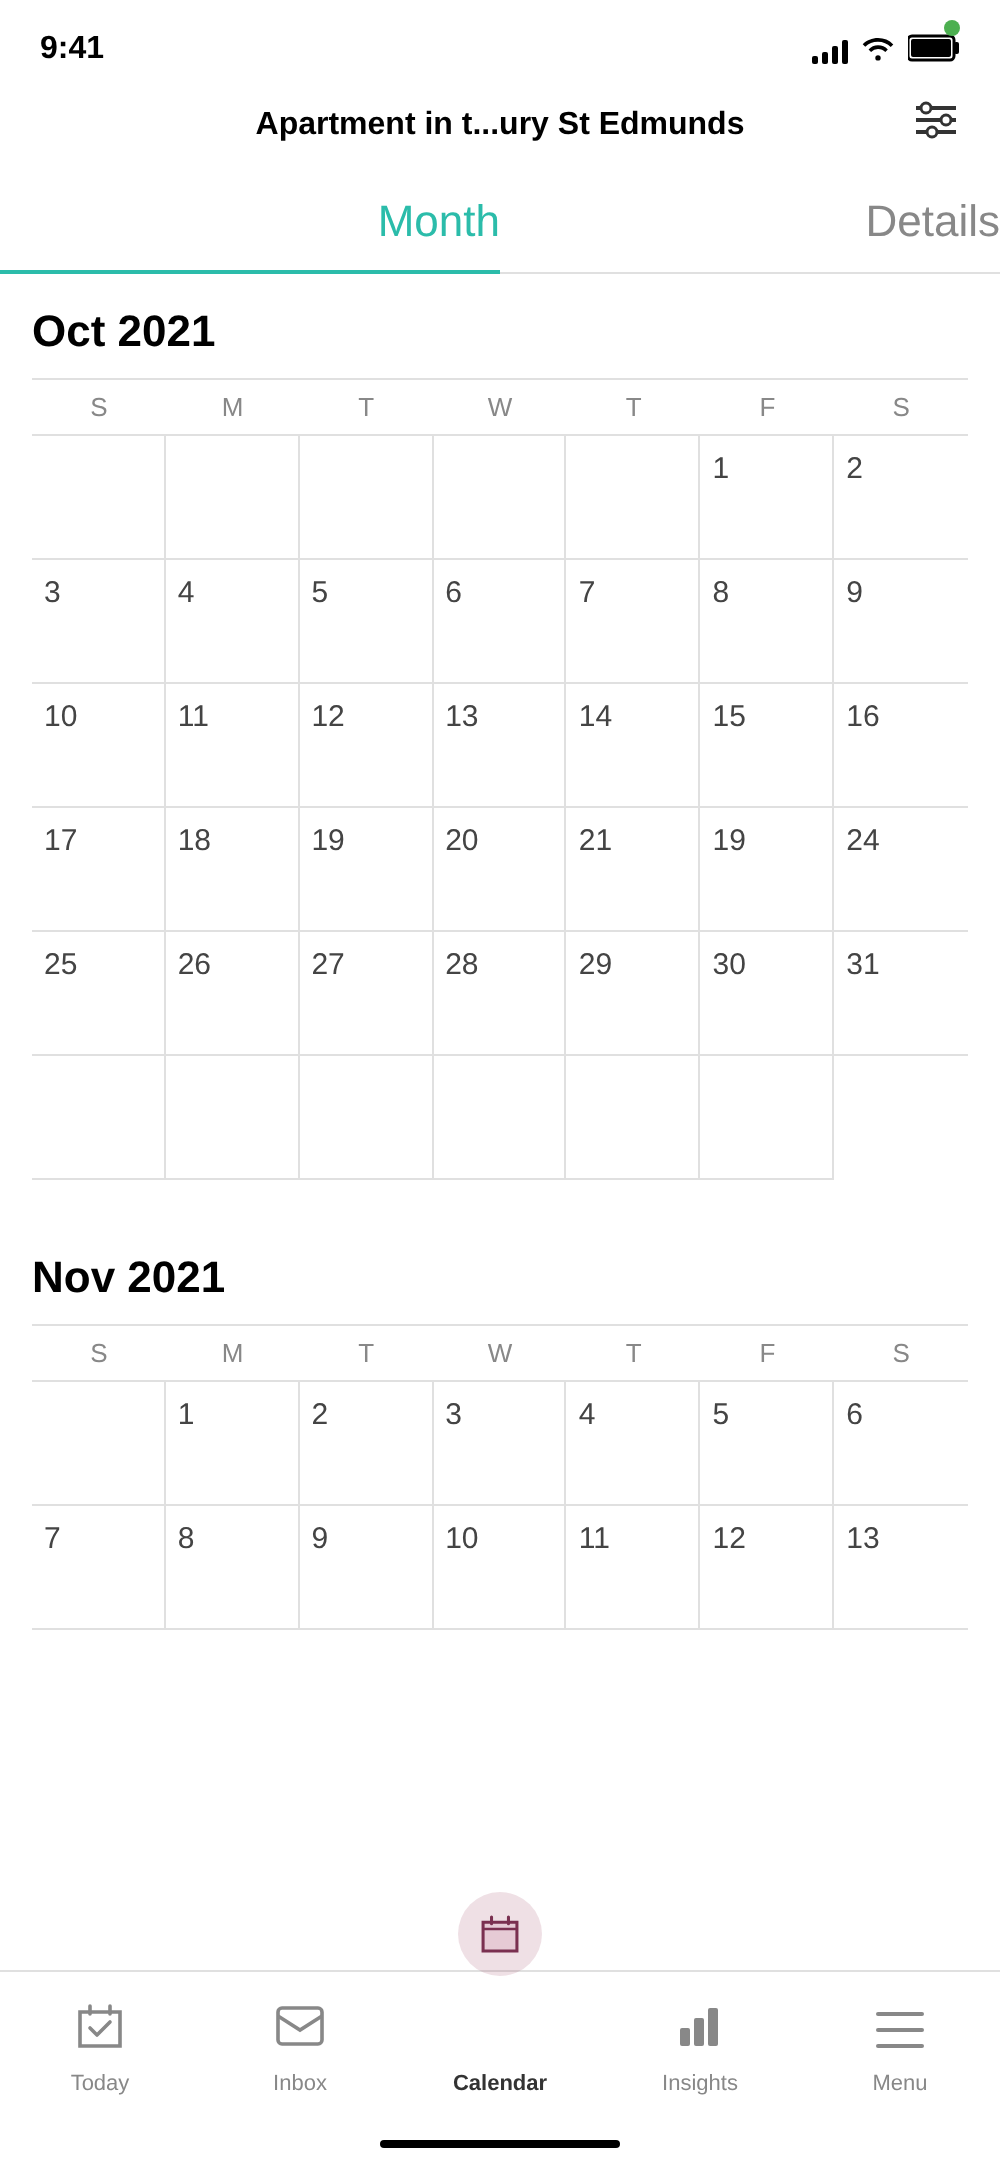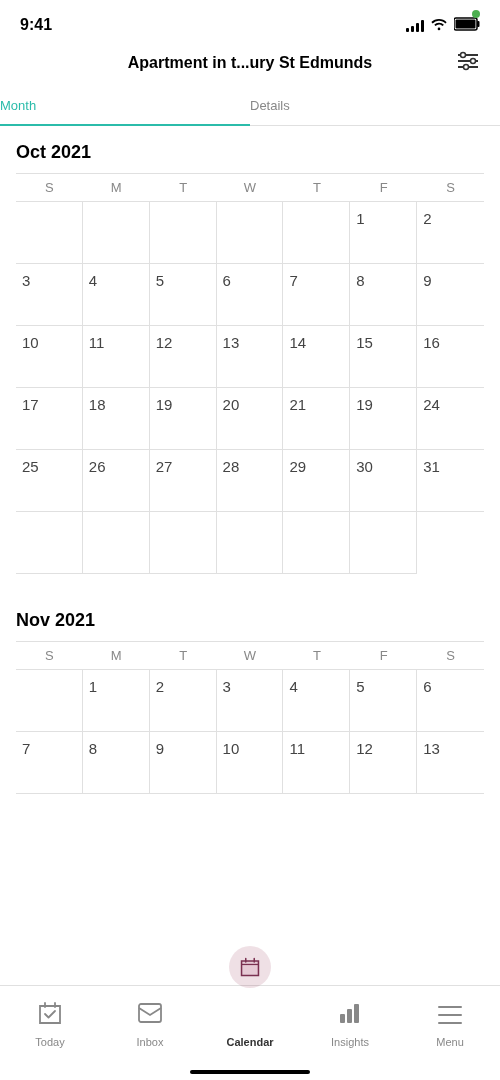--- a/index.html
+++ b/index.html
@@ -78,23 +78,23 @@
       cursor: pointer;
     }
 
     
     .tabs {
       display: flex;
       border-bottom: 1px solid #e0e0e0;
     }
     .tab {
       flex: 1;
-      text-align: left;
+      text-align: right;
       padding: 14px 0 12px;
-      font-size: 13px;
+      font-size: 22px;
       cursor: pointer;
       position: relative;
       color: #888;
     }
     .tab.active {
       color: #2bbcaa;
     }
     .tab.active::after {
       content: '';
       position: absolute;
@@ -103,21 +103,21 @@
       right: 0;
       height: 2px;
       background: #2bbcaa;
     }
 
     
     .calendar-section {
       padding: 16px 16px 0;
     }
     .month-title {
-      font-size: 18px;
+      font-size: 22px;
       font-weight: 700;
       color: #000;
       margin-bottom: 10px;
     }
 
     
     .day-headers {
       display: grid;
       grid-template-columns: repeat(7, 1fr);
       border-top: 1px solid #e0e0e0;

